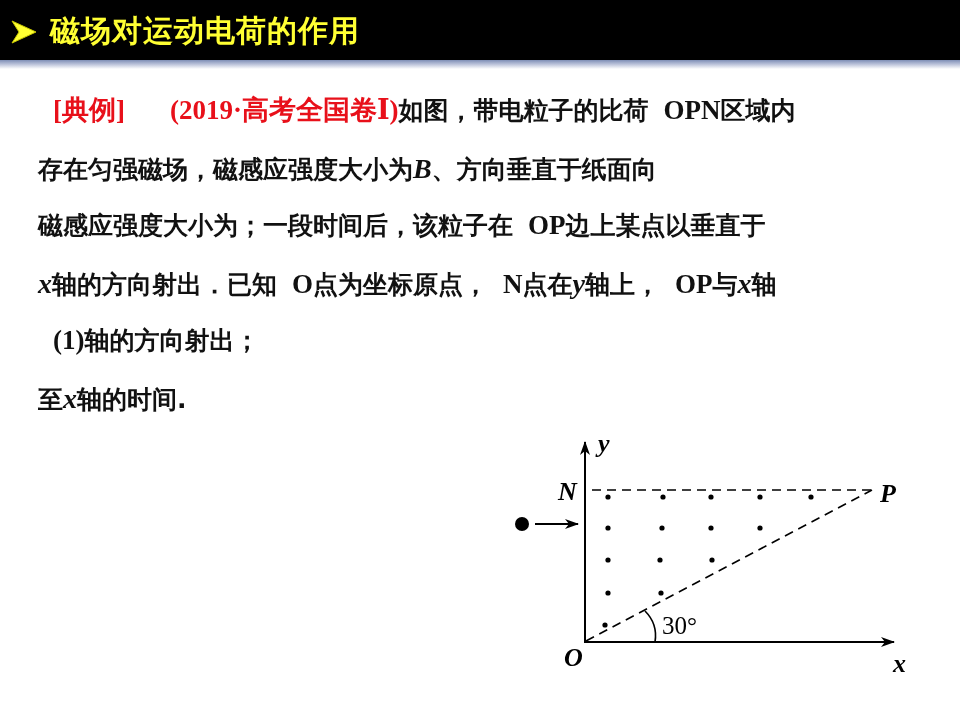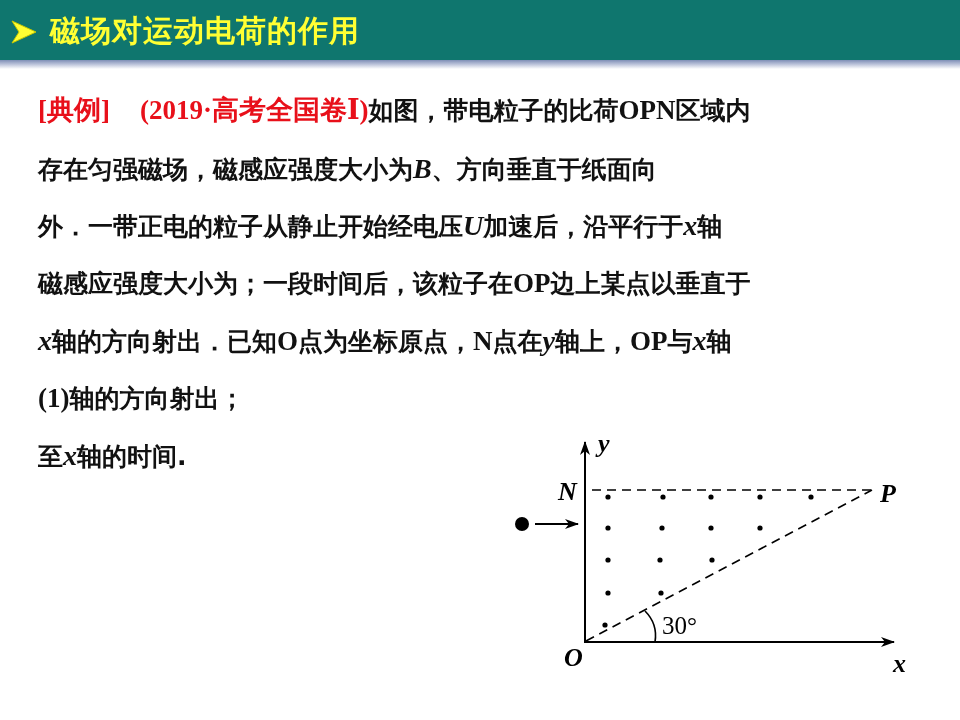--- a/index.html
+++ b/index.html
@@ -3,21 +3,21 @@
 <meta charset="utf-8">
 <style>
   html, body { margin: 0; padding: 0; }
   body {
     width: 960px; height: 720px; position: relative; overflow: hidden;
     background: #ffffff;
     font-family: "DejaVu Sans", "Liberation Sans", sans-serif;
   }
   .header {
     position: absolute; left: 0; top: 0; width: 960px; height: 60px;
-    background: #0f766e;
+    background: #000000;
   }
   .header-shadow {
     position: absolute; left: 0; top: 60px; width: 960px; height: 9px;
     background: linear-gradient(to bottom, #7f8fb6 0%, #b8c0d8 45%, #ffffff 100%);
   }
   .header-arrow {
     position: absolute; left: 10px; top: 18px; width: 28px; height: 28px;
   }
   .header-title {
     position: absolute; left: 50px; top: 8px; height: 46px; line-height: 46px;
@@ -25,21 +25,21 @@
     font-family: "DejaVu Sans", sans-serif;
   }
   .body-text {
     position: absolute; left: 38px; top: 82px; width: 890px;
     font-size: 25px; font-weight: bold; color: #111111;
     line-height: 57.5px;
     font-family: "DejaVu Sans", sans-serif;
   }
   .line { white-space: nowrap; height: 57.5px; }
   .red { color: #e8101a; }
-  .serif { font-family: "Liberation Serif", "DejaVu Serif", serif; font-size: 27px; }
+  .serif { font-family: "Liberation Serif", "DejaVu Serif", serif; font-size: 27px; margin-left: 15px; }
   .ital { font-family: "Liberation Serif", "DejaVu Serif", serif; font-style: italic; font-size: 28px; }
   .gap { display: inline-block; width: 30px; }
   svg.diagram { position: absolute; left: 0; top: 0; }
   .diag-label { font-family: "Liberation Serif", "DejaVu Serif", serif; font-style: italic; font-weight: bold; font-size: 26px; fill: #000; }
   .diag-label-plain { font-family: "Liberation Serif", "DejaVu Serif", serif; font-size: 25px; fill: #000; }
 </style>
 </head>
 <body>
 
 <div class="header">
@@ -49,23 +49,20 @@
   <div class="header-title">磁场对运动电荷的作用</div>
 </div>
 <div class="header-shadow"></div>
 
 <div class="body-text">
   <div class="line">
     <span class="red serif">[典例]</span><span class="gap"></span><span class="red serif">(2019·高考全国卷Ⅰ)</span><span>如图，带电粒子的比荷</span><span class="serif">OPN</span><span>区域内</span>
   </div>
   <div class="line">
     <span>存在匀强磁场，磁感应强度大小为</span><span class="ital">B</span><span>、方向垂直于纸面向</span>
-  </div>
-  <div class="line">
-    <span>外．一带正电的粒子从静止开始经电压</span><span class="ital">U</span><span>加速后，沿平行于</span><span class="ital">x</span><span>轴</span>
   </div>
   <div class="line">
     <span>磁感应强度大小为；一段时间后，该粒子在</span><span class="serif">OP</span><span>边上某点以垂直于</span>
   </div>
   <div class="line">
     <span class="ital">x</span><span>轴的方向射出．已知</span><span class="serif">O</span><span>点为坐标原点，</span><span class="serif">N</span><span>点在</span><span class="ital">y</span><span>轴上，</span><span class="serif">OP</span><span>与</span><span class="ital">x</span><span>轴</span>
   </div>
   <div class="line">
     <span class="serif">(1)</span><span>轴的方向射出；</span>
   </div>

